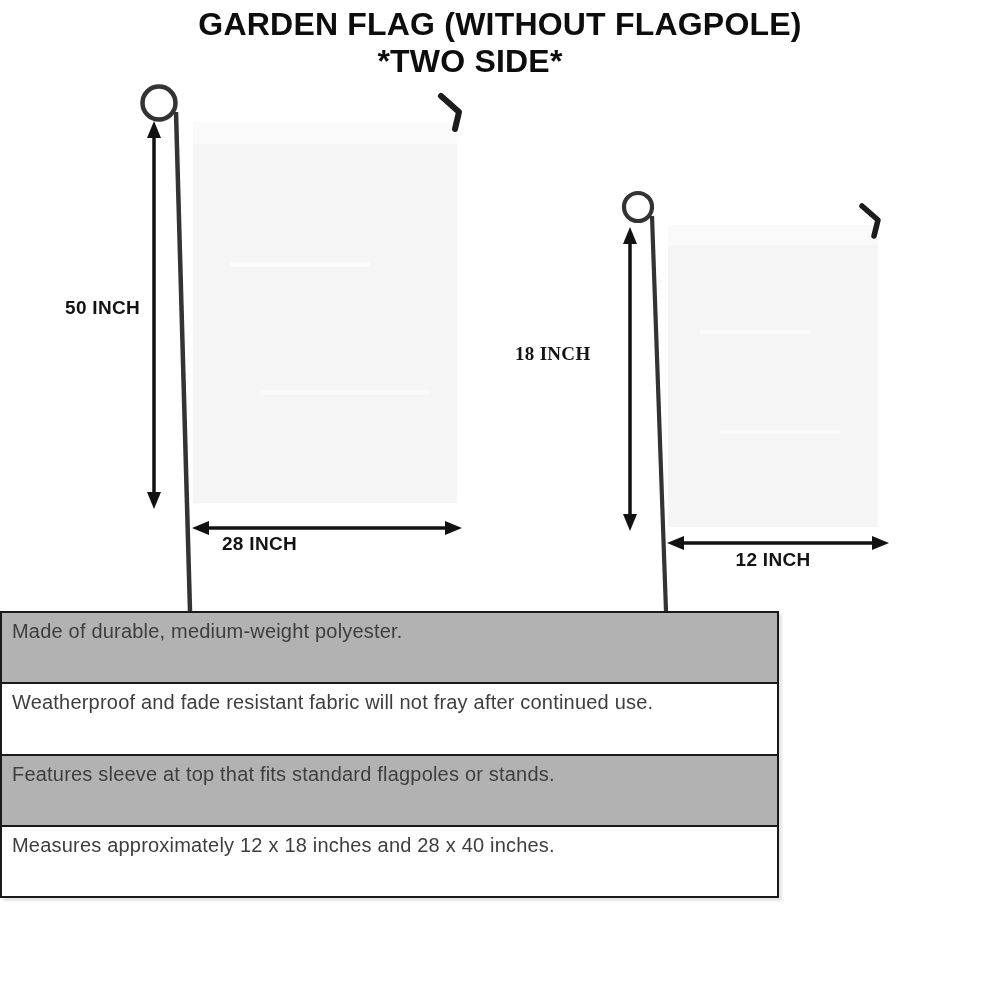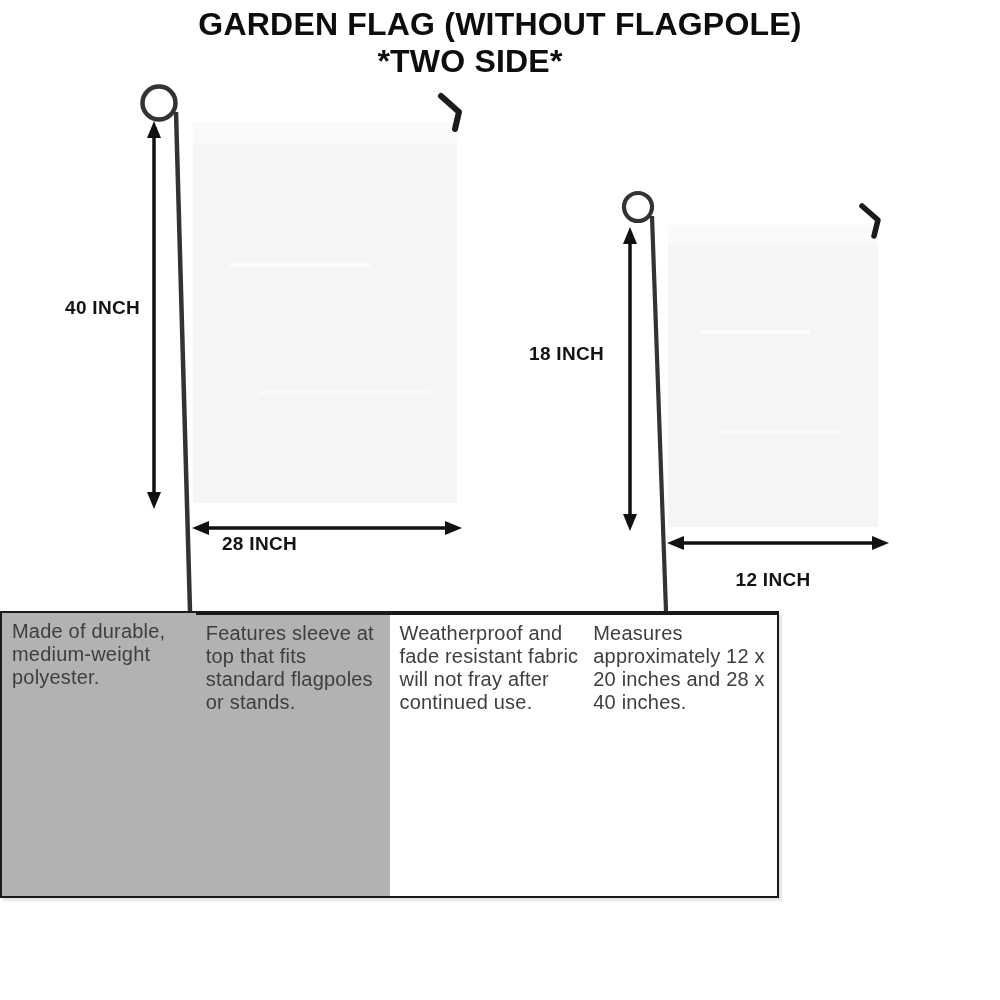--- a/index.html
+++ b/index.html
@@ -20,30 +20,30 @@
   .title .line2{transform:translateX(-30px);}
   
   .diagram-svg{position:absolute;top:0;left:0;}
   
   .dim-label{
     position:absolute;color:#141414;
     font-weight:700;font-size:19px;letter-spacing:0.3px;
     white-space:nowrap;
   }
   .dim-40{left:40px;top:297px;width:100px;text-align:right;}
-  .dim-18{left:504px;top:343px;width:100px;text-align:right;}
+  .dim-18{left:515px;top:343px;width:100px;text-align:left;font-family:Liberation Serif, serif;}
   .dim-28{left:222px;top:533px;width:200px;text-align:left;}
-  .dim-12{left:673px;top:549px;width:200px;text-align:center;margin-top:20px;}
+  .dim-12{left:673px;top:549px;width:200px;text-align:center;}
   
   .spec-table{
     position:absolute;left:0;top:611px;
     width:779px;height:287px;
     border:2px solid #1a1a1a;
     box-sizing:border-box;
-    display:flex;flex-direction:row;
+    display:flex;flex-direction:column;
     box-shadow:3px 3px 2px rgba(0,0,0,0.10);
   }
   .spec-row{
     flex:1;
     box-sizing:border-box;
     padding:7px 0 0 10px;
     font-size:20px;color:#3e3e3e;
     letter-spacing:0.2px;
   }
   .spec-row + .spec-row{border-top:2px solid #1a1a1a;}
@@ -98,25 +98,25 @@
       <line x1="630" y1="240" x2="630" y2="518" stroke="#111111" stroke-width="3.5"></line>
       <polygon points="630,227 623,244 637,244" fill="#111111"></polygon>
       <polygon points="630,531 623,514 637,514" fill="#111111"></polygon>
 
       <line x1="680" y1="543" x2="876" y2="543" stroke="#111111" stroke-width="3.5"></line>
       <polygon points="667,543 684,536 684,550" fill="#111111"></polygon>
       <polygon points="889,543 872,536 872,550" fill="#111111"></polygon>
     </g>
   </svg>
 
-  <div class="dim-label dim-40">40 INCH</div>
+  <div class="dim-label dim-40">50 INCH</div>
   <div class="dim-label dim-28">28 INCH</div>
   <div class="dim-label dim-18">18 INCH</div>
   <div class="dim-label dim-12">12 INCH</div>
 
   <div class="spec-table">
     <div class="spec-row gray">Made of durable, medium-weight polyester.</div>
+    <div class="spec-row white">Weatherproof and fade resistant fabric will not fray after continued use.</div>
     <div class="spec-row gray">Features sleeve at top that fits standard flagpoles or stands.</div>
-    <div class="spec-row white">Weatherproof and fade resistant fabric will not fray after continued use.</div>
-    <div class="spec-row white">Measures approximately 12 x 20 inches and 28 x 40 inches.</div>
+    <div class="spec-row white">Measures approximately 12 x 18 inches and 28 x 40 inches.</div>
   </div>
 
 </div>
 
 </body></html>

